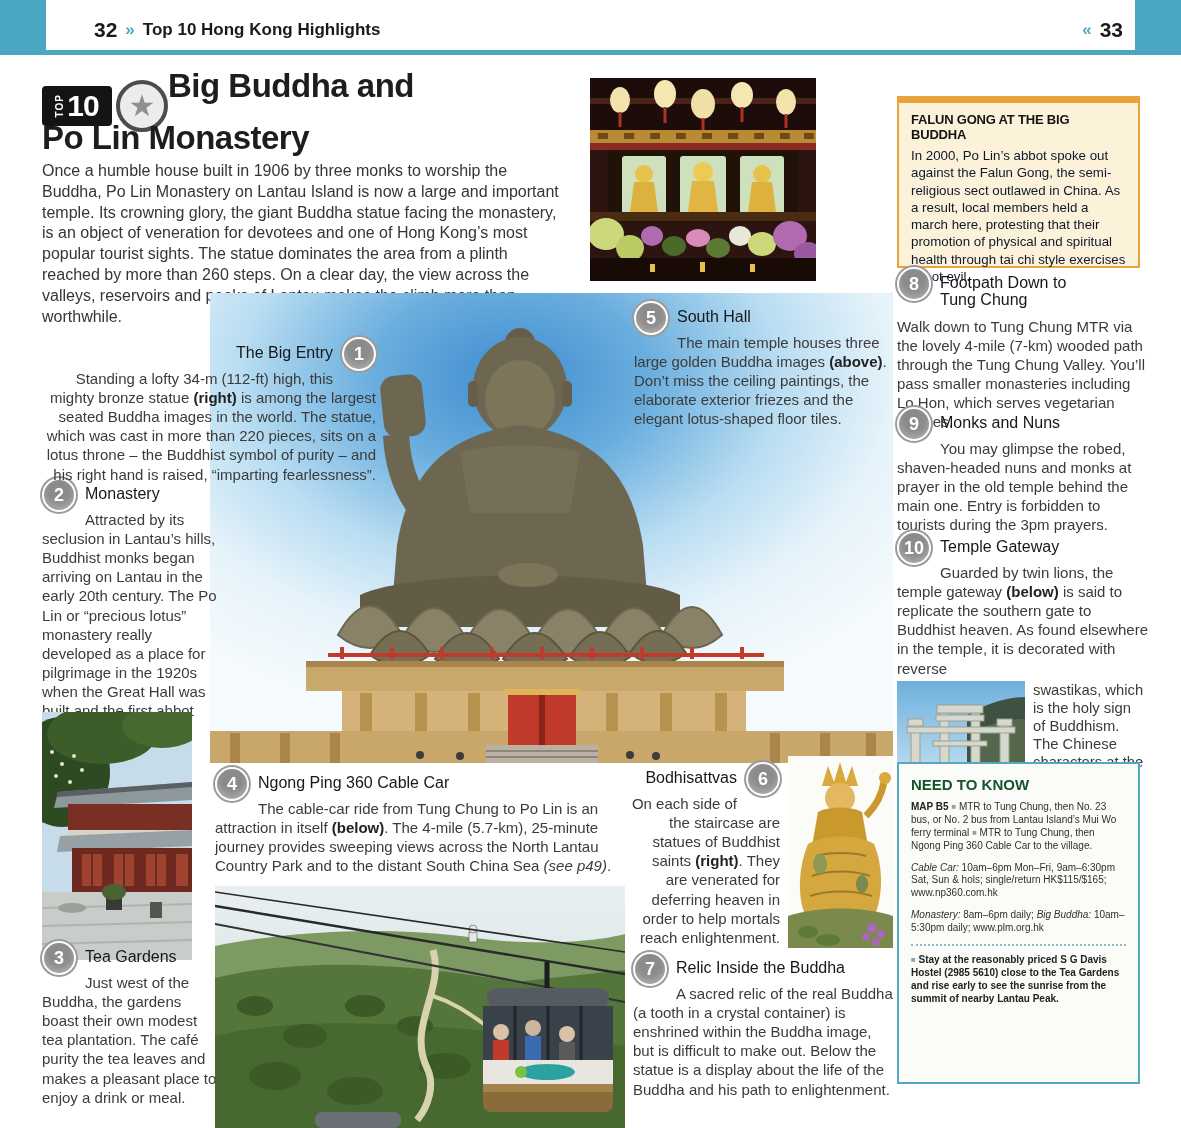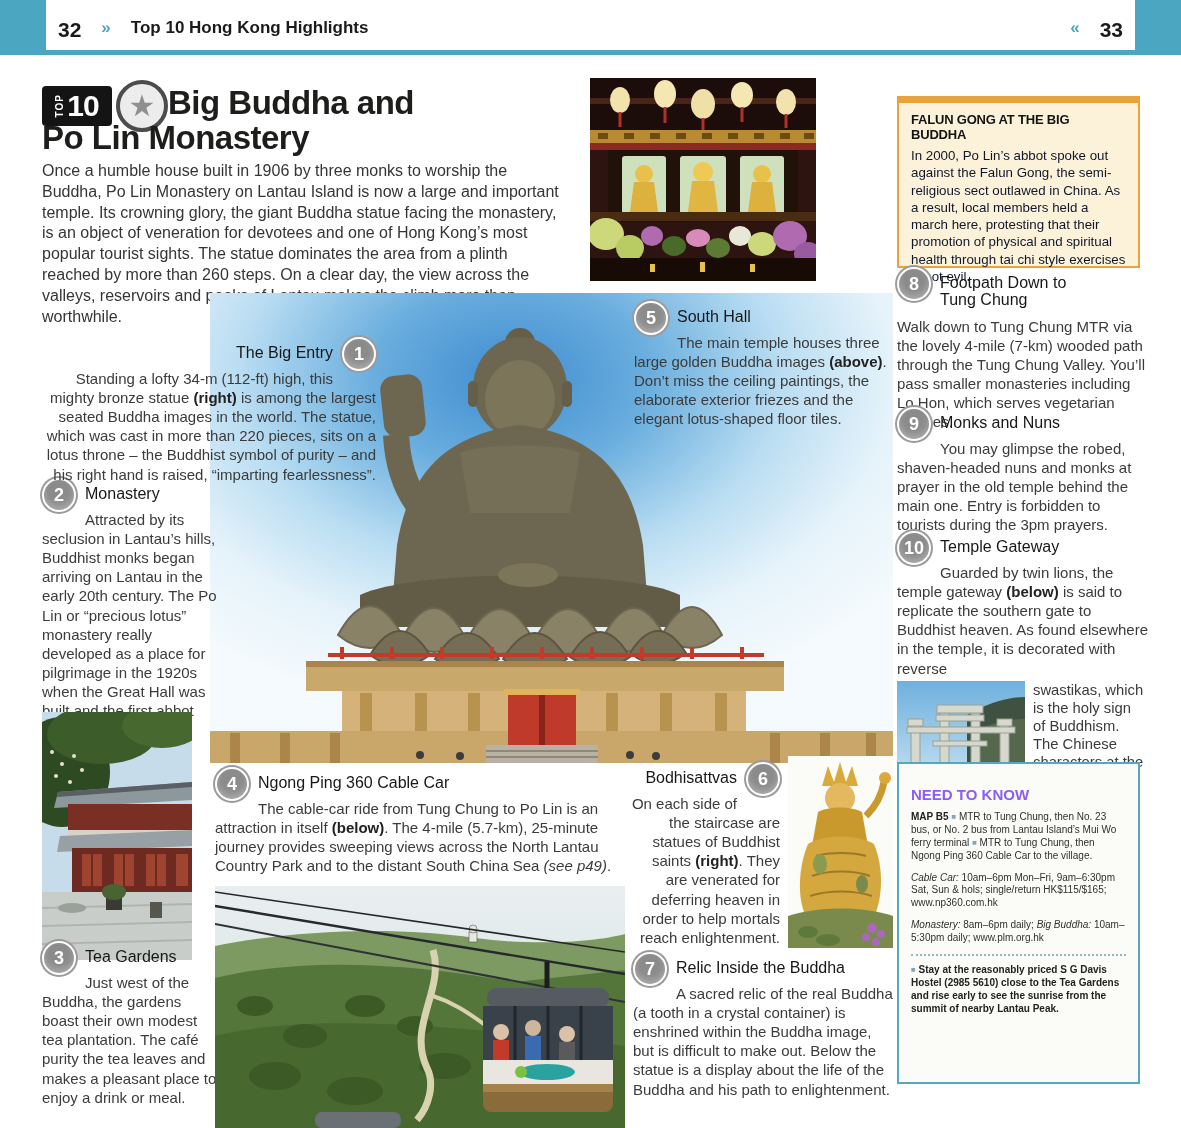--- a/index.html
+++ b/index.html
@@ -2,21 +2,21 @@
 <html><head>
 <meta charset="utf-8">
 <style>
   html,body{margin:0;padding:0;background:#ffffff;}
   #page{position:relative;width:1181px;height:1128px;background:#fff;overflow:hidden;
         font-family:"Liberation Sans",sans-serif;color:#3b3b3b;}
   .abs{position:absolute;}
   
   .corner{background:#4ba6c1;}
   .rule{background:#4ba6c1;}
-  .hdr{font-weight:bold;color:#1a1a1a;font-size:17px;display:flex;align-items:flex-start;gap:20px;white-space:nowrap;}
+  .hdr{font-weight:bold;color:#1a1a1a;font-size:17px;display:flex;align-items:center;gap:8px;white-space:nowrap;margin-left:36px;}
   .hdr .pg{font-size:21px;}
   .hdr .chev{color:#4ba6c1;font-size:17px;font-weight:bold;}
   
   .logo{display:flex;align-items:center;}
   .badge{width:70px;height:40px;background:#141414;border-radius:4px;display:flex;align-items:center;justify-content:center;gap:2px;}
   .badge .top{writing-mode:vertical-rl;transform:rotate(180deg);color:#fff;font-size:10px;font-weight:bold;letter-spacing:1px;line-height:1;}
   .badge .ten{color:#fff;font-size:30px;font-weight:bold;letter-spacing:-1px;}
   .starcircle{width:44px;height:44px;margin-left:4px;border-radius:50%;background:#ececec;border:4px solid #4c4c4c;
               display:flex;align-items:center;justify-content:center;}
   .starcircle .star{color:#8f8f8f;font-size:30px;line-height:1;}
@@ -33,21 +33,21 @@
   .numR{float:right;margin:1px 0 2px 9px;}
   .rtl{text-align:right;}
   .b{font-weight:bold;color:#222;}
   .i{font-style:italic;}
   .m{color:#87a4b2;font-size:0.78em;vertical-align:1px;}
   
   .falun{background:#fcf2da;border:2px solid #e9a33c;border-top:7px solid #e9a33c;padding:9px 12px 10px 12px;box-sizing:border-box;}
   .falun h4{margin:0 0 5px 0;font-size:13px;letter-spacing:-0.2px;color:#141414;}
   .falun p{margin:0;font-size:13.3px;line-height:1.3;color:#0f172a;}
   .ntk{background:#fbfcf7;border:2px solid #54a8c0;padding:10px 12px;box-sizing:border-box;overflow:hidden;}
-  .ntk h4{margin:12px 0 8px 0;font-size:15px;color:#8b5cf6;}
+  .ntk h4{margin:2px 0 8px 0;font-size:15px;color:#14532d;}
   .ntk p{margin:0 0 9px 0;font-size:10px;line-height:1.29;color:#2f2f2f;}
   .ntk .divider{border-top:2px dotted #8fb6c2;margin:4px 0 8px 0;}
   .ntk .tip{font-weight:bold;color:#1c1c1c;}
   .photo{overflow:hidden;}
   .photo svg{display:block;}
   .wraprow{display:flex;gap:8px;margin-top:3px;}
 </style>
 </head>
 <body>
 
@@ -69,21 +69,21 @@
 
   <div class="abs logo" style="left:42px;top:80px;">
     <div class="badge">
       <span class="top">TOP</span>
       <span class="ten">10</span>
     </div>
     <div class="starcircle">
       <span class="star">★</span>
     </div>
   </div>
-  <div class="abs title" style="left:168px;top:86px;">Big Buddha and</div>
+  <div class="abs title" style="left:168px;top:69px;">Big Buddha and</div>
   <div class="abs title" style="left:42px;top:121px;">Po Lin Monastery</div>
 
   <div class="abs intro" style="left:42px;top:161px;width:526px;">Once a humble house built in 1906 by three monks to worship the Buddha, Po Lin Monastery on Lantau Island is now a large and important temple. Its crowning glory, the giant Buddha statue facing the monastery, is an object of veneration for devotees and one of Hong Kong’s most popular tourist sights. The statue dominates the area from a plinth reached by more than 260 steps. On a clear day, the view across the valleys, reservoirs and peaks of Lantau makes the climb more than worthwhile.</div>
 
   <div class="abs photo" style="left:590px;top:78px;width:226px;height:203px;">
     <svg width="226" height="203" viewBox="0 0 226 203">
       <rect width="226" height="203" fill="#2e1410"></rect>
       <rect width="226" height="58" fill="#1d0d0a"></rect>
       <rect y="20" width="226" height="6" fill="#4a2418"></rect>
       <g>

